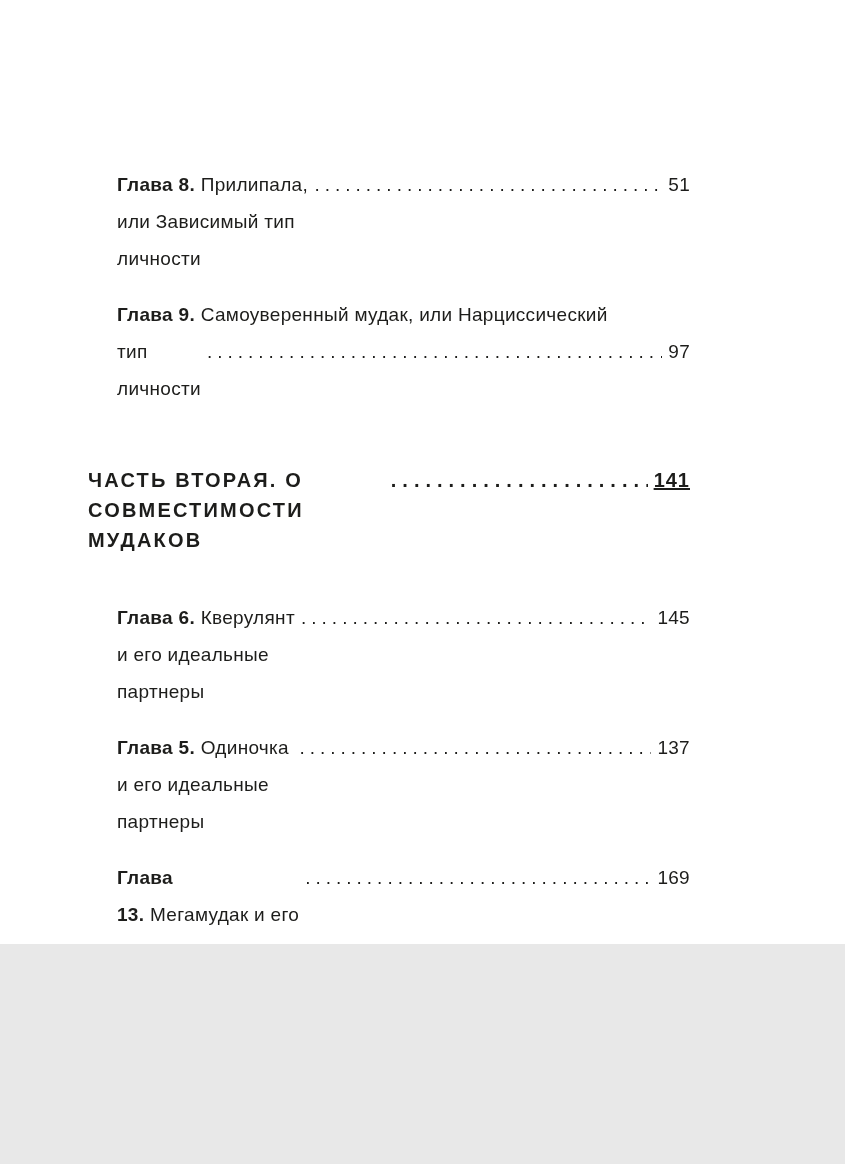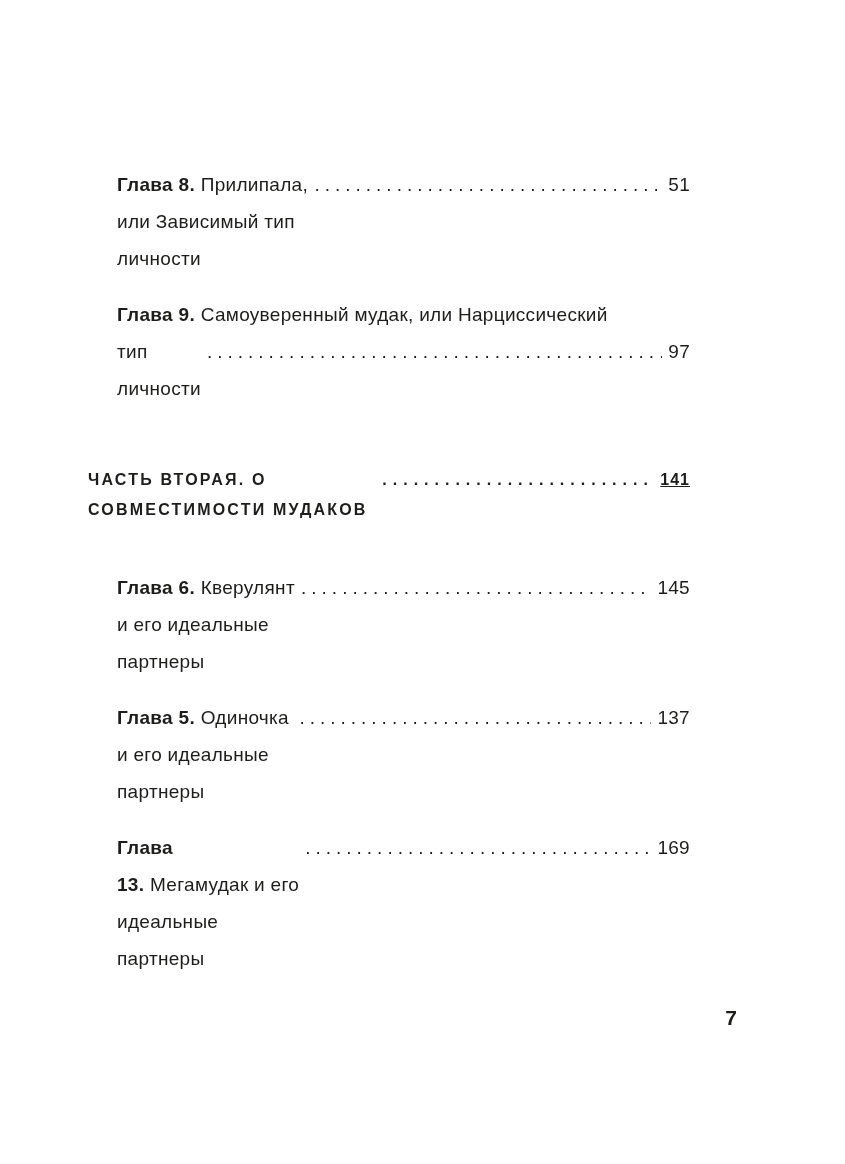--- a/index.html
+++ b/index.html
@@ -1,19 +1,19 @@
 <!DOCTYPE html>
 <html><head>
 <meta charset="utf-8">
 <style>
   html, body { margin: 0; padding: 0; background: #e8e8e8; }
   .page {
     position: relative;
     width: 845px;
-    height: 1164px;
+    height: 944px;
     margin: 0 auto;
     background: #ffffff;
     font-family: "Liberation Sans", "DejaVu Sans", sans-serif;
     color: #1d1d1b;
     overflow: hidden;
   }
   .toc {
     position: absolute;
     left: 117px;
     top: 166px;
@@ -41,21 +41,21 @@
   .leader::after {
     content: "..................................................................................";
     letter-spacing: 5px;
     color: #1d1d1b;
   }
   .pg { flex: 0 0 auto; }
   .part-header {
     display: flex;
     align-items: baseline;
     margin: 58px 0 44px -29px;
-    font-size: 16px;
+    font-size: 20px;
     font-weight: 800;
     line-height: 30px;
     letter-spacing: 2.2px;
   }
   .part-header .leader::after {
     letter-spacing: 6px;
     font-weight: 800;
     content: "..........................................";
   }
   .part-header .pg { letter-spacing: 1px; text-decoration: underline; }

